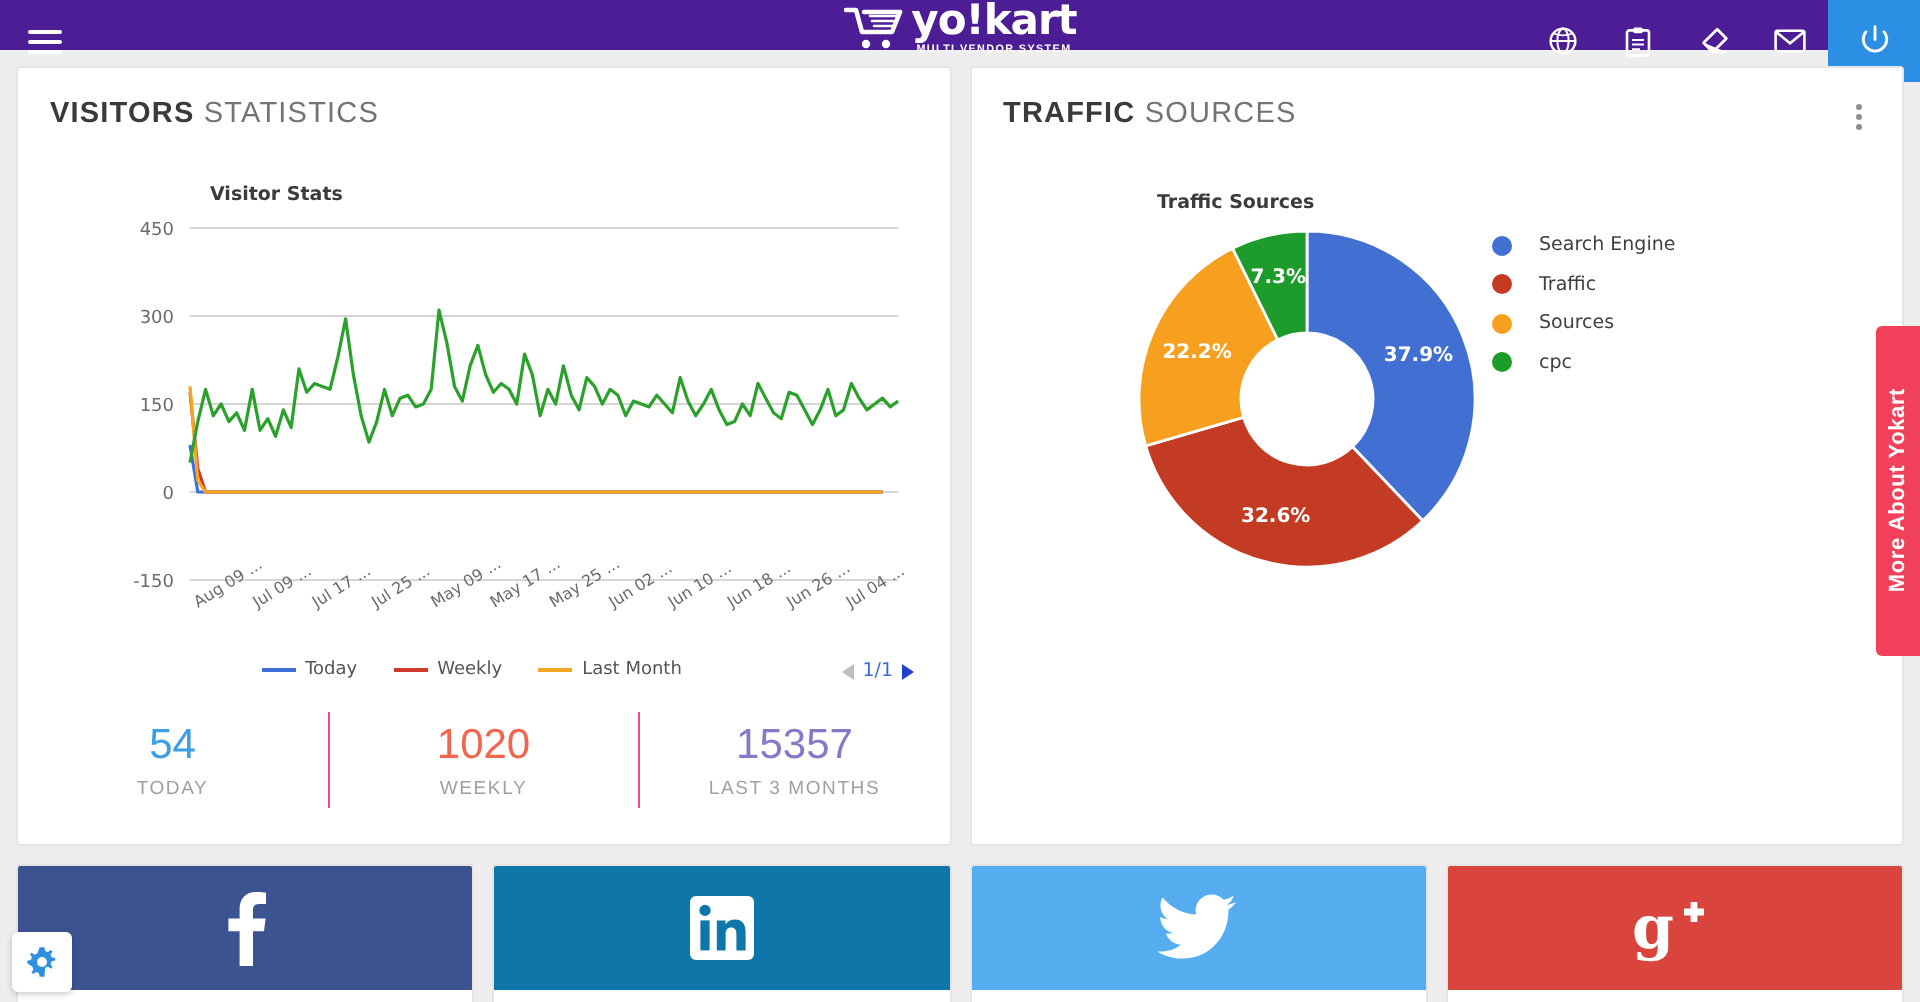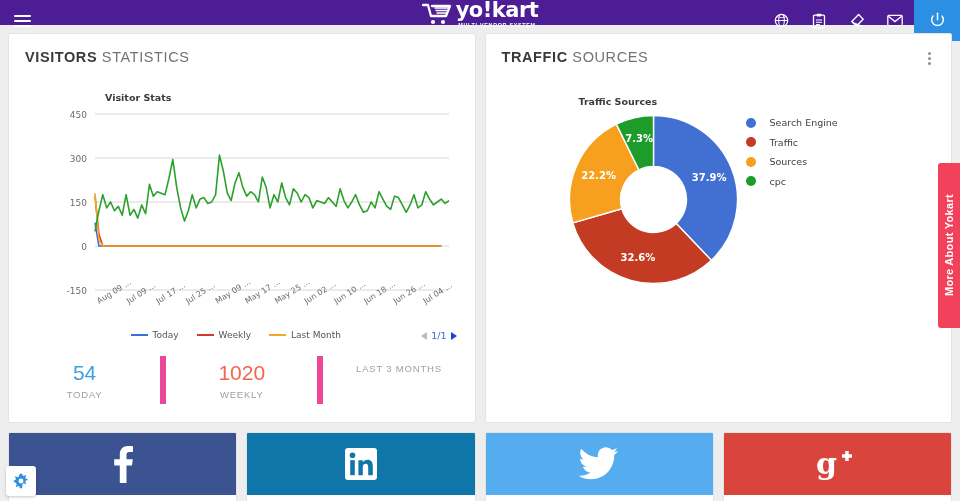--- a/index.html
+++ b/index.html
@@ -114,21 +114,21 @@
   .arrow-l { width:0;height:0;border-top:4.5px solid transparent;border-bottom:4.5px solid transparent;border-right:6px solid #bdbdbd;cursor:pointer;}
   .arrow-r { width:0;height:0;border-top:4.5px solid transparent;border-bottom:4.5px solid transparent;border-left:6px solid #2240d0;cursor:pointer;}
 
   
   .stats {
     position: absolute; left: 0; right: 0; top: 322px;
     display: flex;
   }
   .stat {
     flex: 1; text-align: center;
-    border-left: 6px solid #ec4899;
+    border-left: 1px solid #ec4899;
     padding: 4px 0;
   }
   .stat:first-child { border-left: none; }
   .stat-num { font-size: 21px; font-weight: normal; line-height: 1.25; }
   .stat-lbl { font-size: 9.5px; color: #a0a0a0; letter-spacing: 0.8px; margin-top: 3px; }
 
   
   .donut-title {
     position: absolute; left: 93px; top: 62px;
     font-size: 9.5px; font-weight: bold; color: #3b3b3b;
@@ -318,20 +318,21 @@
     <div class="stats">
       <div class="stat">
         <div class="stat-num" style="color:#3c9ee5">54</div>
         <div class="stat-lbl">TODAY</div>
       </div>
       <div class="stat">
         <div class="stat-num" style="color:#f2654f">1020</div>
         <div class="stat-lbl">WEEKLY</div>
       </div>
       <div class="stat">
+        <div class="stat-num" style="color:#8878c9">15357</div>
         <div class="stat-lbl">LAST 3 MONTHS</div>
       </div>
     </div>
   </div>
 
   <div class="panel">
     <div class="panel-head">
       <div class="panel-title">
         <b>TRAFFIC</b><span>&nbsp;</span><span>SOURCES</span>
       </div>

